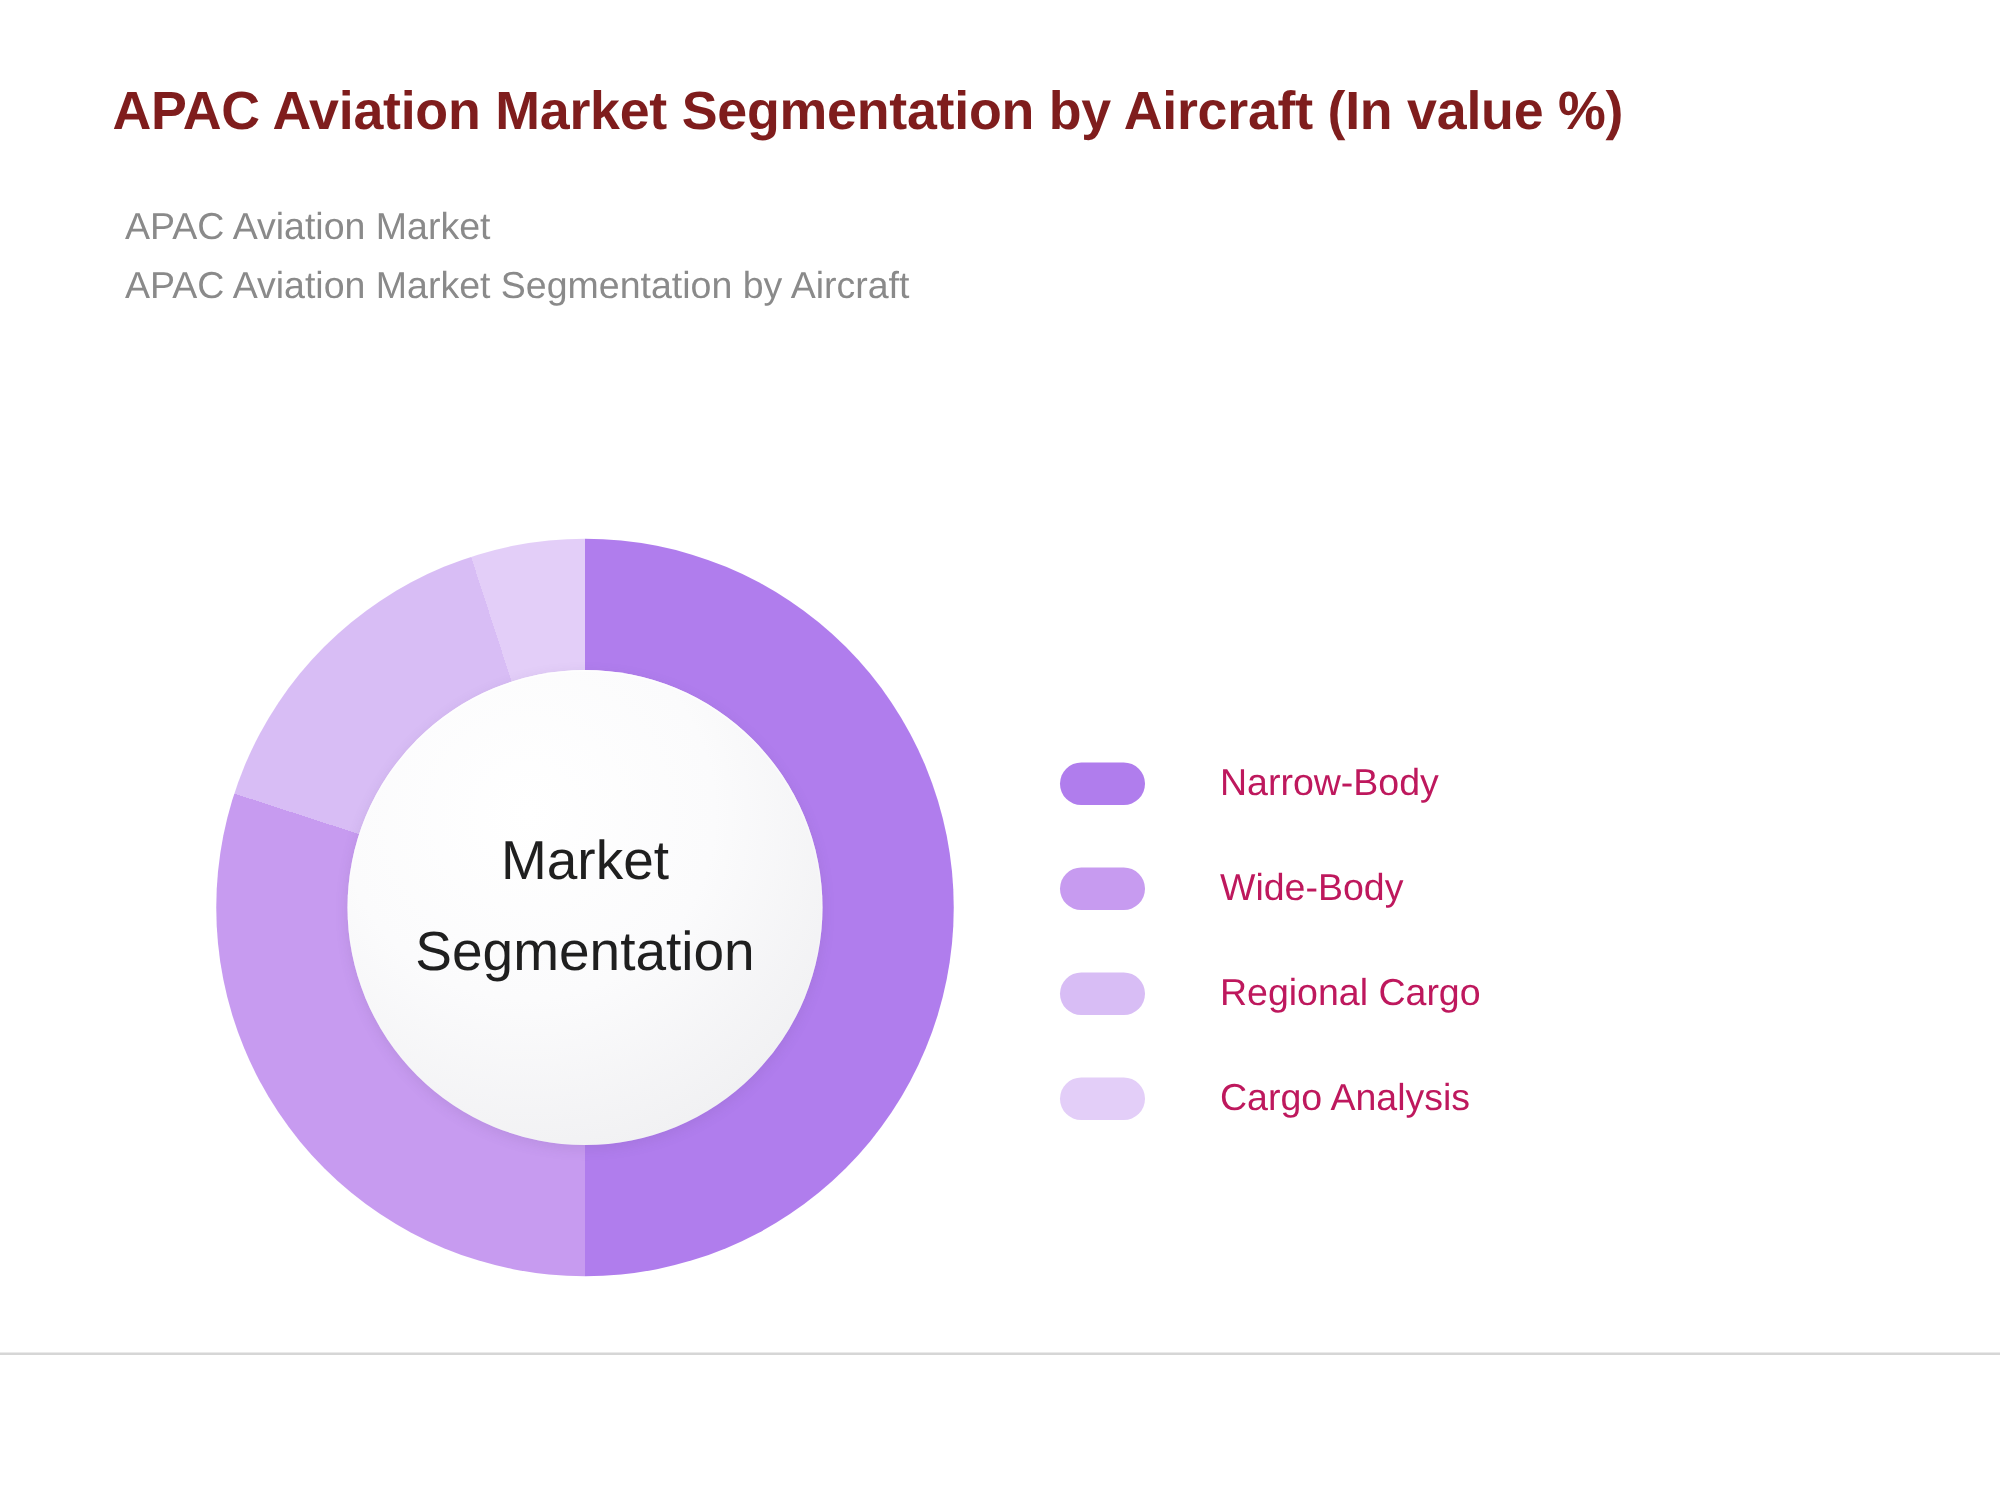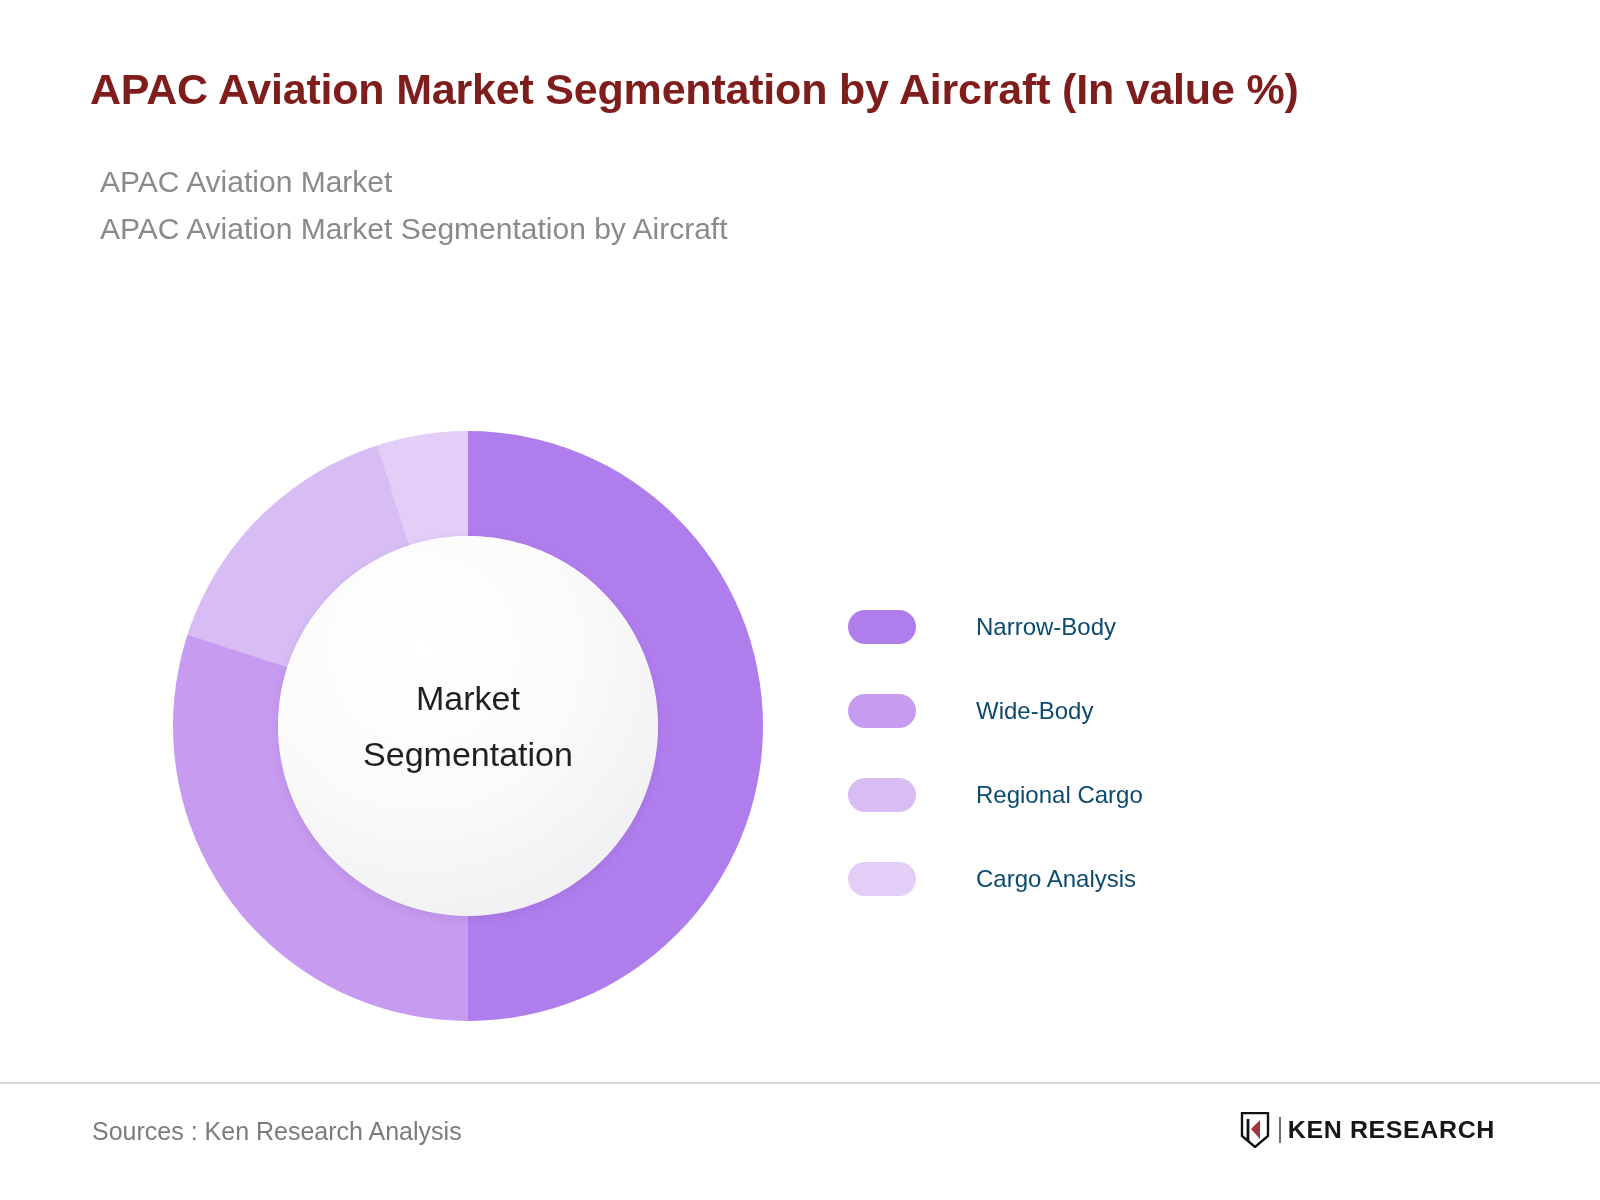--- a/index.html
+++ b/index.html
@@ -73,21 +73,21 @@
     margin-top: -190px;
     border-radius: 50%;
     background: radial-gradient(circle at 38% 30%, #ffffff 0%, #fbfbfc 42%, #f1f1f3 78%, #e8e8ec 100%);
     box-shadow: 0 3px 10px rgba(90,70,120,0.13), inset 0 1px 2px rgba(255,255,255,0.9);
     display: flex;
     flex-direction: column;
     align-items: center;
     justify-content: center;
   }
   .hole-line {
-    font-size: 34px;
+    font-size: 44px;
     color: #1f1f1f;
     line-height: 1.65;
     font-weight: 400;
     text-align: left;
   }
 
   
   .legend {
     position: absolute;
     left: 848px;
@@ -100,22 +100,22 @@
     height: 84px;
   }
   .legend-swatch {
     width: 68px;
     height: 34px;
     border-radius: 17px;
     flex: 0 0 auto;
   }
   .legend-label {
     margin-left: 60px;
-    font-size: 24px;
-    color: #0c4a6e;
+    font-size: 30px;
+    color: #be185d;
     font-weight: 400;
     white-space: nowrap;
   }
 
   
   .footer-rule {
     position: absolute;
     left: 0;
     top: 1082px;
     width: 1600px;
@@ -206,28 +206,14 @@
         </div>
         <div class="legend-item">
           <div class="legend-swatch" style="background: rgb(227, 206, 248);"></div>
           <div class="legend-label">Cargo Analysis</div>
         </div>
       </div>
 
   </div>
 
   <div class="footer-rule"></div>
-  <div class="footer">
-    <div class="sources">Sources : Ken Research Analysis</div>
-    <div class="brand">
-      <div class="brand-mark">
-        <svg width="30" height="36" viewBox="0 0 30 36" aria-hidden="true">
-          <path d="M2 1 H28 V24 L15 35 L2 24 Z" fill="none" stroke="#111111" stroke-width="2.4"></path>
-          <path d="M8 7 V29" stroke="#111111" stroke-width="2.8" fill="none"></path>
-          <path d="M20 8 L11 17 L20 27" fill="#a8333a"></path>
-        </svg>
-      </div>
-      <div class="brand-sep"></div>
-      <div class="brand-text">KEN RESEARCH</div>
-    </div>
-  </div>
 
 </div>
 
 </body></html>

